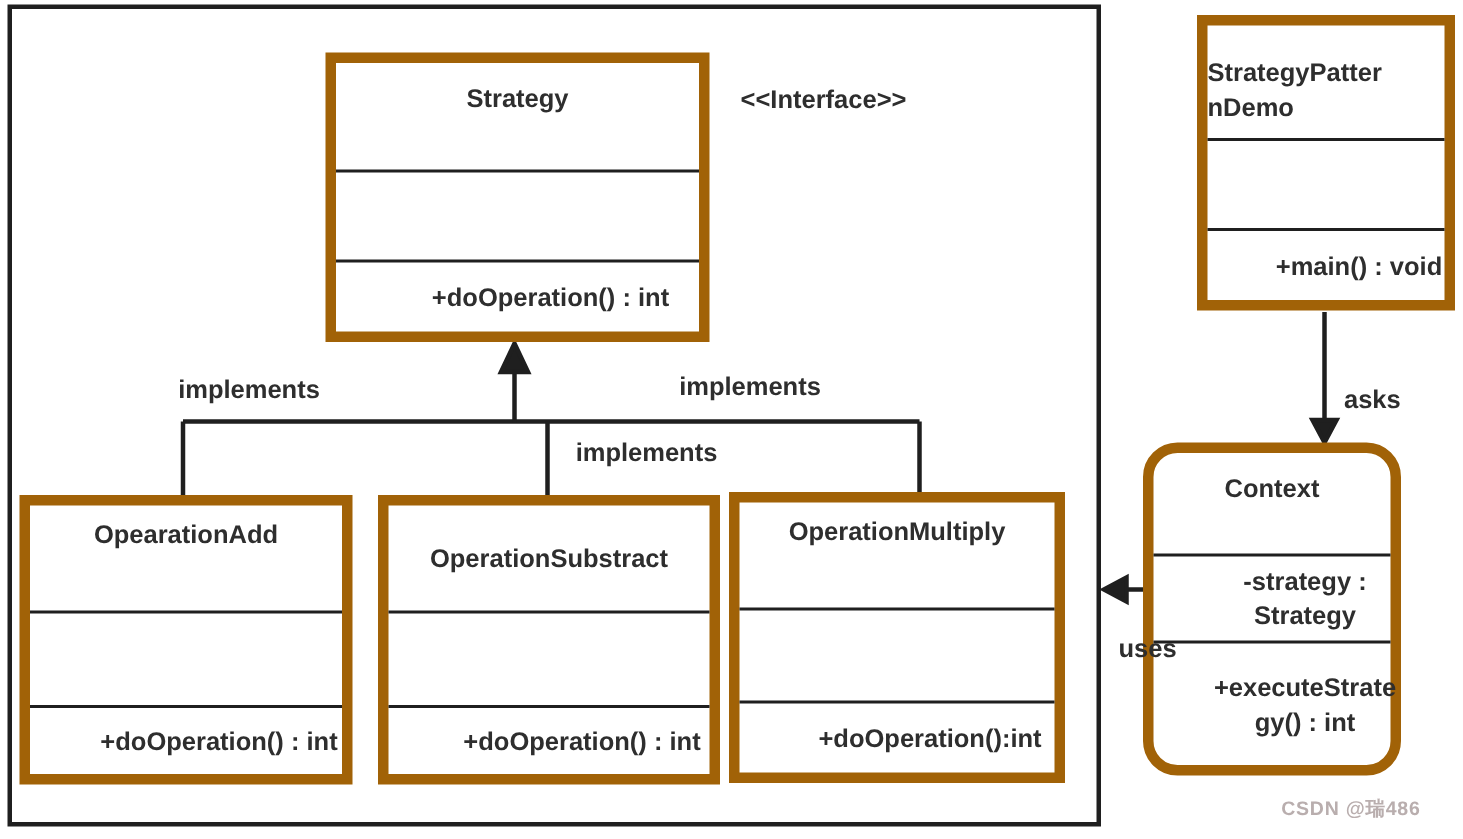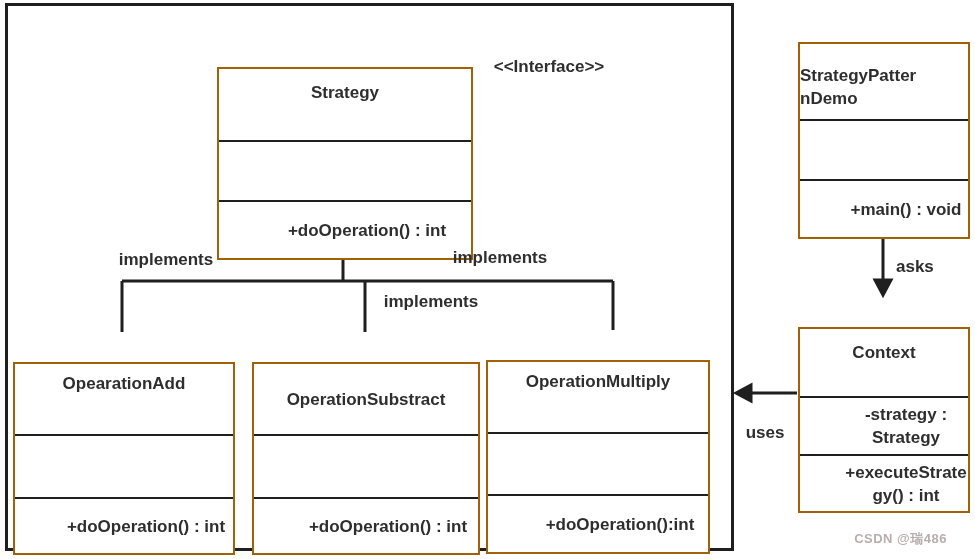--- a/index.html
+++ b/index.html
@@ -8,21 +8,21 @@
     font-family:"Liberation Sans", sans-serif; overflow:hidden;
     color:#2e2e2e;
   }
   .lines { position:absolute; left:0; top:0; width:975px; height:559px; }
   .outer-frame {
     position:absolute; left:5px; top:3px; width:729px; height:548px;
     border:3px solid #1f1f1f; box-sizing:border-box; background:transparent;
   }
   .uml-box {
     position:absolute; display:flex; flex-direction:column;
-    border:2px solid #a16207; box-sizing:border-box; background:#ffffff;margin-top:32px;
+    border:7px solid #a16207; box-sizing:border-box; background:#ffffff;
   }
   .sec {
     display:flex; align-items:center; justify-content:center;
     font-size:17px; font-weight:bold; color:#2e2e2e; text-align:center;
     box-sizing:border-box; flex:0 0 auto; line-height:23px;
   }
   .sec + .sec { border-top:2px solid #1f1f1f;padding-left:44px; }
   .sec.grow { flex:1 1 auto; }
   .sec.top { align-items:flex-start; }
   .sec.col { flex-direction:column; }
@@ -88,21 +88,21 @@
 
   <div class="uml-box" style="left:798px; top:10px; width:172px; height:197px;">
     <div class="sec top col" style="height:75px; padding-top:10px;">
       <span>StrategyPatter</span>
       <span>nDemo</span>
     </div>
     <div class="sec" style="height:60px;"></div>
     <div class="sec grow">+main() : void</div>
   </div>
 
-  <div class="uml-box" style="left:798px; top:295px; width:172px; height:186px;">
+  <div class="uml-box" style="left:762px; top:295px; width:172px; height:222px;border-radius:23px;">
     <div class="sec top" style="height:67px; padding-top:12px;">Context</div>
     <div class="sec col" style="height:58px;">
       <span>-strategy :</span>
       <span>Strategy</span>
     </div>
     <div class="sec grow col">
       <span>+executeStrate</span>
       <span>gy() : int</span>
     </div>
   </div>

